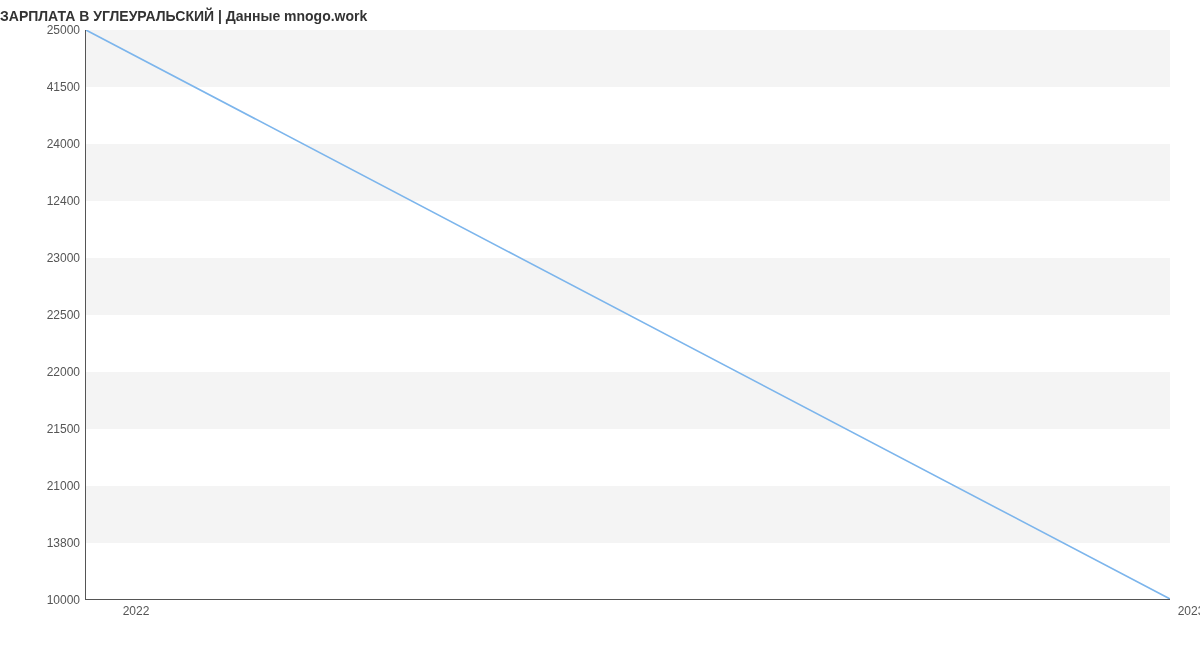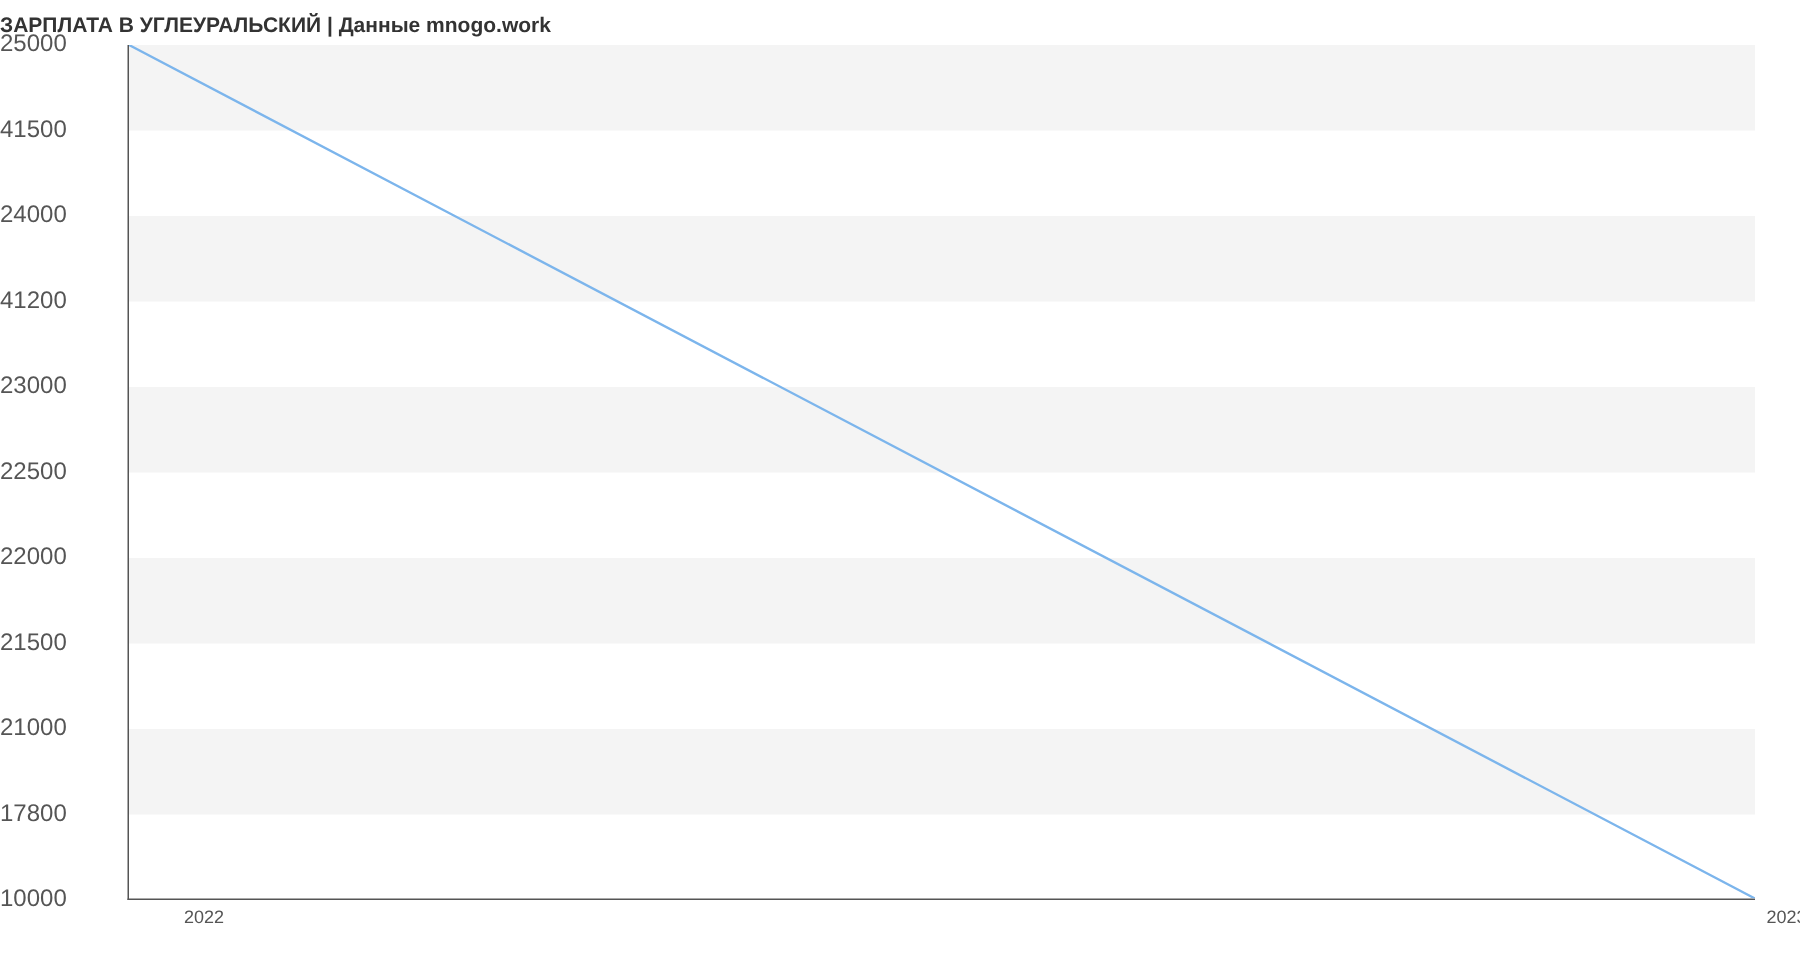--- a/index.html
+++ b/index.html
@@ -12,39 +12,39 @@
     width: 1085px; height: 570px;
     border-left: 1px solid #555;
     border-bottom: 1px solid #555;
     overflow: hidden;
   }
   .band {
     position: absolute; left: 0; right: 0;
     background: #f4f4f4;
   }
   .line-svg { position: absolute; left:0; top:0; width:100%; height:100%; }
-  .ytick { position: absolute; right: 1120px; width: 80px; text-align: left; font-size: 16px; color: #555; transform: translateY(-50%); }
+  .ytick { position: absolute; right: 1120px; width: 80px; text-align: right; font-size: 12px; color: #555; transform: translateY(-50%); }
   .xtick { position: absolute; top: 604px; font-size: 12px; color: #555; transform: translateX(-50%); margin-left: 36px; }
 </style>
 </head>
 <body>
 
 <div class="wrap">
   <div class="title">ЗАРПЛАТА В УГЛЕУРАЛЬСКИЙ | Данные mnogo.work</div>
 
   <div class="ytick" style="top:30px">25000</div>
   <div class="ytick" style="top:87px">41500</div>
   <div class="ytick" style="top:144px">24000</div>
-  <div class="ytick" style="top:201px">41200</div>
+  <div class="ytick" style="top:201px">12400</div>
   <div class="ytick" style="top:258px">23000</div>
   <div class="ytick" style="top:315px">22500</div>
   <div class="ytick" style="top:372px">22000</div>
   <div class="ytick" style="top:429px">21500</div>
   <div class="ytick" style="top:486px">21000</div>
-  <div class="ytick" style="top:543px">17800</div>
+  <div class="ytick" style="top:543px">13800</div>
   <div class="ytick" style="top:600px">10000</div>
 
   <div class="xtick" style="left:100px">2022</div>
   <div class="xtick" style="left:1155px">2023</div>
 
   <div class="plot">
 
     <div class="band" style="top:0px;   height:57px"></div>
     <div class="band" style="top:114px; height:57px"></div>
     <div class="band" style="top:228px; height:57px"></div>

